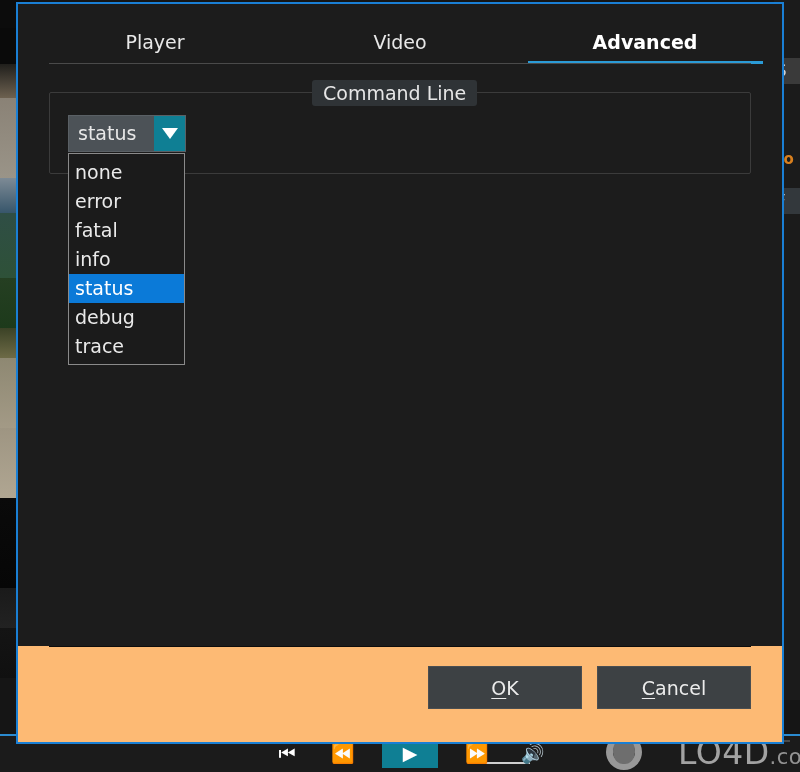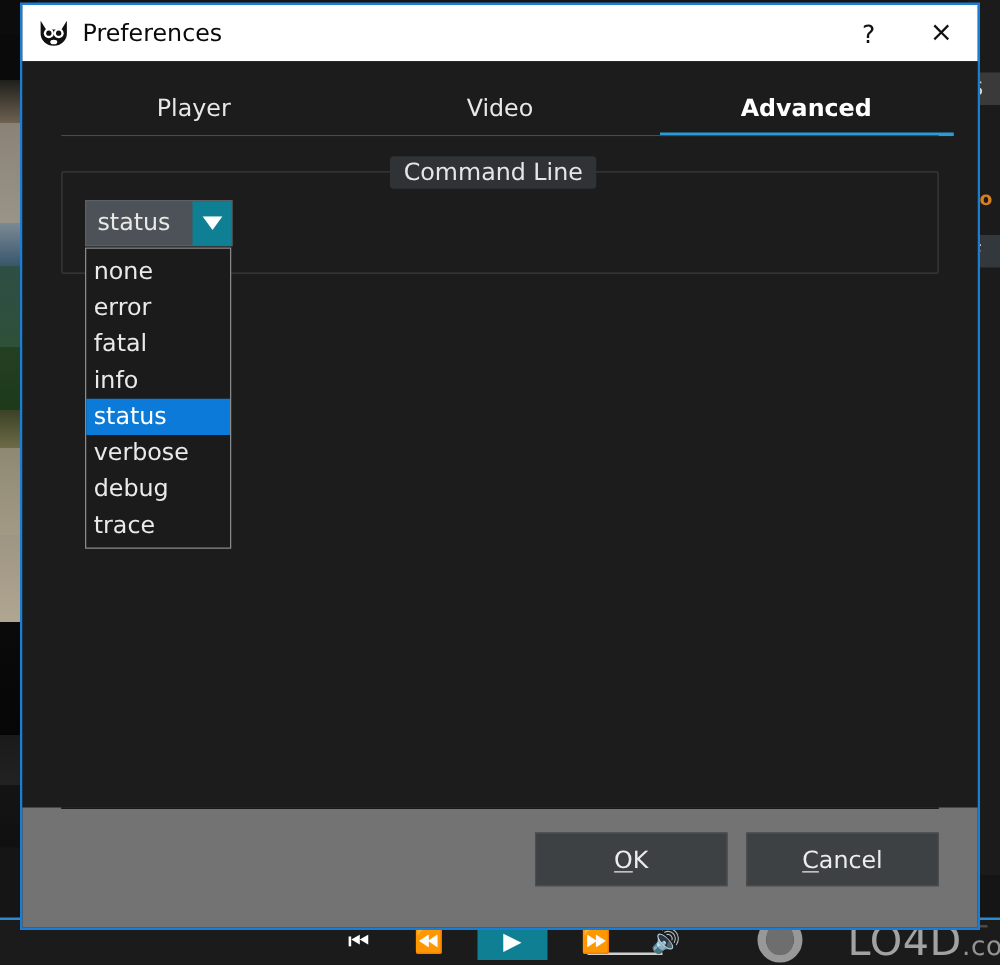--- a/index.html
+++ b/index.html
@@ -174,21 +174,21 @@
   }
   .dd-item {
     height: 29px; line-height: 29px; padding-left: 6px;
     color: #eaeaea; font-size: 19px; cursor: pointer; white-space: nowrap;
     font-family: "DejaVu Sans", sans-serif;
   }
   .dd-item.selected { background: #0b7ad8; color: #ffffff; }
 
   
   .footer {
-    flex: 0 0 96px; position: relative; background: #737373;
+    flex: 0 0 96px; position: relative; background: #fdba74;
   }
   .footer-sep {
     position: absolute; left: 31px; right: 31px; top: 0; height: 1px; background: #303030;
     border-top: 1px solid #0d0d0d;
   }
   .footer-btns {
     position: absolute; right: 31px; top: 20px; display: flex; gap: 15px;
   }
   .btn {
     width: 154px; height: 43px; background: #3d4144; border: 1px solid #4a4e51;
@@ -229,35 +229,20 @@
       <div class="ring"></div>
         <div class="blob"></div>
     </div>
     <div class="wm-text">
       <span>LO4D</span><span class="small">.com</span>
     </div>
   </div>
 
   <div class="dialog">
 
-    <div class="titlebar">
-      <svg class="tb-icon" viewBox="0 0 32 32">
-        <path d="M4 4 L9 12 L23 12 L28 4 L28 16 A12 11 0 0 1 4 16 Z" fill="#111"></path>
-        <circle cx="11.5" cy="15.5" r="4.6" fill="#fff"></circle>
-        <circle cx="20.5" cy="15.5" r="4.6" fill="#fff"></circle>
-        <circle cx="11.5" cy="15.5" r="2.4" fill="#111"></circle>
-        <circle cx="20.5" cy="15.5" r="2.4" fill="#111"></circle>
-        <ellipse cx="16" cy="23.5" rx="3.2" ry="2.1" fill="#fff"></ellipse>
-      </svg>
-      <div class="tb-title">Preferences</div>
-      <div class="tb-buttons">
-        <button class="tb-btn help">?</button>
-        <button class="tb-btn close">×</button>
-      </div>
-    </div>
 
     <div class="tabbar">
       <div class="tabs-inner">
         <div class="tab">Player</div>
         <div class="tab">Video</div>
         <div class="tab active">Advanced</div>
       </div>
       <div class="tabline"></div>
     </div>
 
@@ -275,21 +260,20 @@
                   </svg>
               </div>
             </div>
 
             <div class="dropdown">
               <div class="dd-item">none</div>
               <div class="dd-item">error</div>
               <div class="dd-item">fatal</div>
               <div class="dd-item">info</div>
               <div class="dd-item selected">status</div>
-              <div class="dd-item">verbose</div>
               <div class="dd-item">debug</div>
               <div class="dd-item">trace</div>
             </div>
           </div>
         </div>
       </div>
     </div>
 
     <div class="footer">
       <div class="footer-sep"></div>

